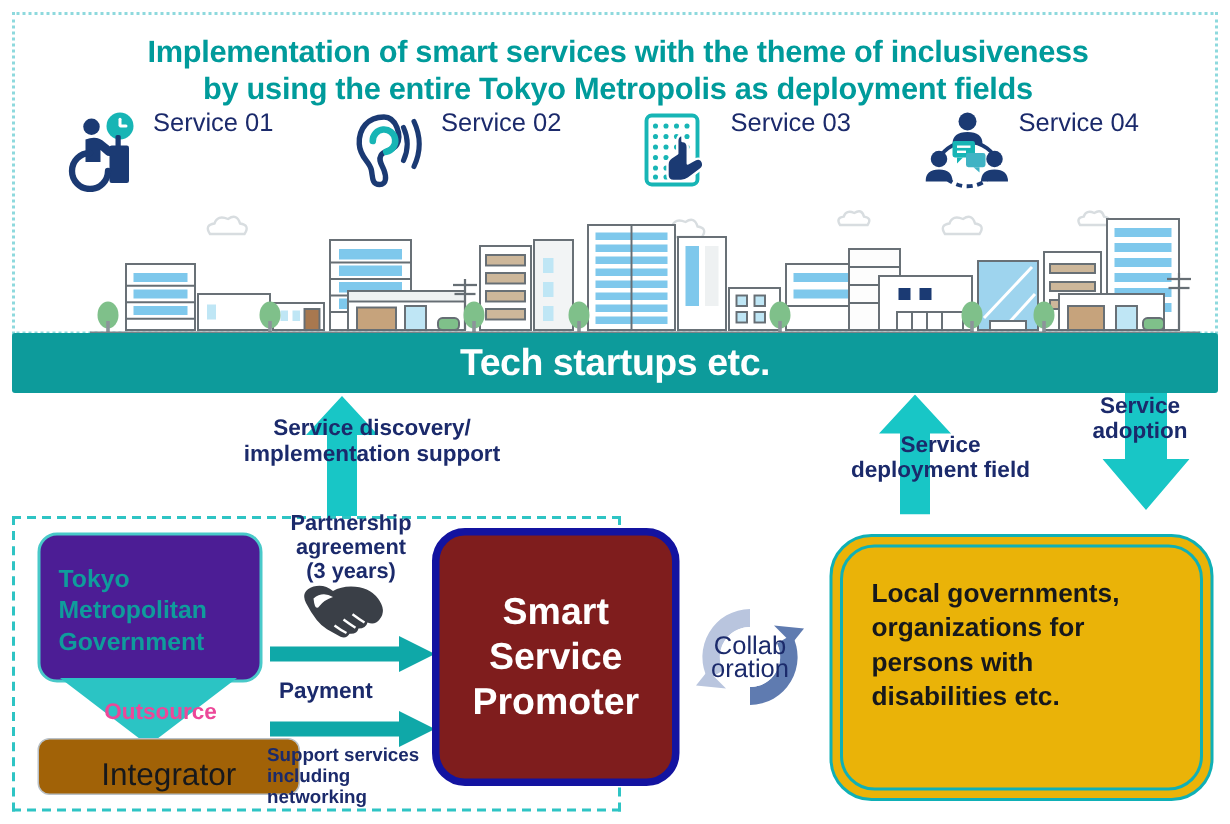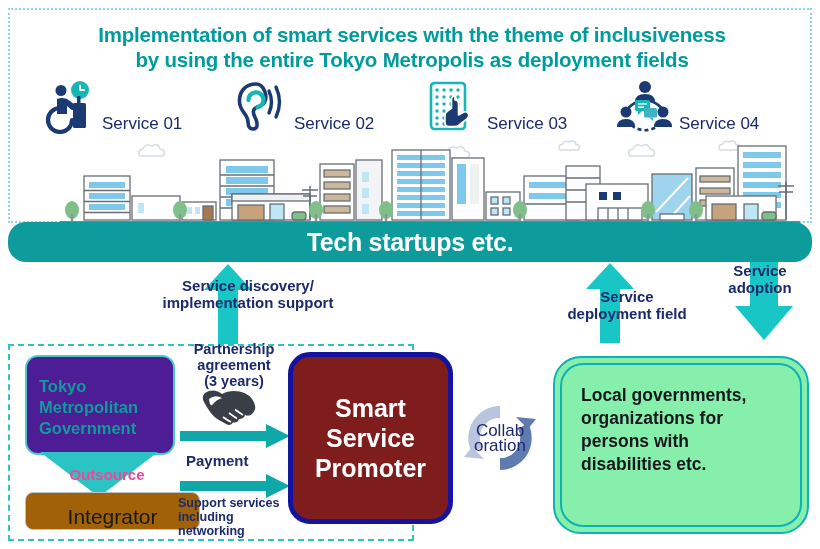--- a/index.html
+++ b/index.html
@@ -28,38 +28,38 @@
     line-height:25px;
     letter-spacing:-0.2px;
   }
   .headline div{white-space:nowrap;}
 
   .services{
     position:absolute;left:0;top:62px;width:804px;height:62px;
   }
   .svc{
     position:absolute;top:0;height:62px;
-    display:flex;align-items:flex-end;gap:6px;
+    display:flex;align-items:flex-start;gap:6px;
   }
   .svc .ico{width:56px;height:56px;position:relative;flex:none;}
   .svc .lbl{
     color:#1b2a6b;font-size:17px;font-weight:normal;white-space:nowrap;
   }
   .svc1{left:30px;}
   .svc2{left:222px;}
   .svc3{left:415px;}
   .svc4{left:607px;}
 
   
   .city{position:absolute;left:10px;top:128px;width:800px;height:92px;overflow:hidden;}
 
   
   .tech-bar{
     position:absolute;left:8px;top:222px;width:804px;height:40px;
-    background:#0d9b9b;border-radius:18px;
+    background:#0d9b9b;border-radius:2px;
     display:flex;align-items:center;justify-content:center;
   }
   .tech-bar span{
     color:#ffffff;font-size:25px;font-weight:bold;letter-spacing:-0.3px;
   }
 
   
   .up-arrow,.down-arrow{position:absolute;}
   .arr-label{
     position:absolute;color:#1b2a6b;font-weight:bold;text-align:center;
@@ -106,21 +106,21 @@
   
   .collab{position:absolute;left:460px;top:398px;width:80px;height:80px;}
   .collab .tx{
     position:absolute;left:0;top:25px;width:80px;text-align:center;
     color:#1b2a6b;font-size:17px;line-height:15px;font-weight:normal;
   }
 
   
   .right-panel{
     position:absolute;left:553px;top:356px;width:256px;height:178px;
-    border:2.5px solid #0fb0b6;border-radius:28px;background:#86efac;
+    border:2.5px solid #0fb0b6;border-radius:28px;background:#eab308;
     box-sizing:border-box;
   }
   .right-panel .inner{
     position:absolute;left:5px;top:5px;right:5px;bottom:5px;
     border:2.5px solid #0fb0b6;border-radius:23px;box-sizing:border-box;
   }
   .right-panel .t{
     position:absolute;left:26px;top:26px;right:14px;
     color:#16181c;font-size:17.5px;font-weight:bold;line-height:23px;
   }

